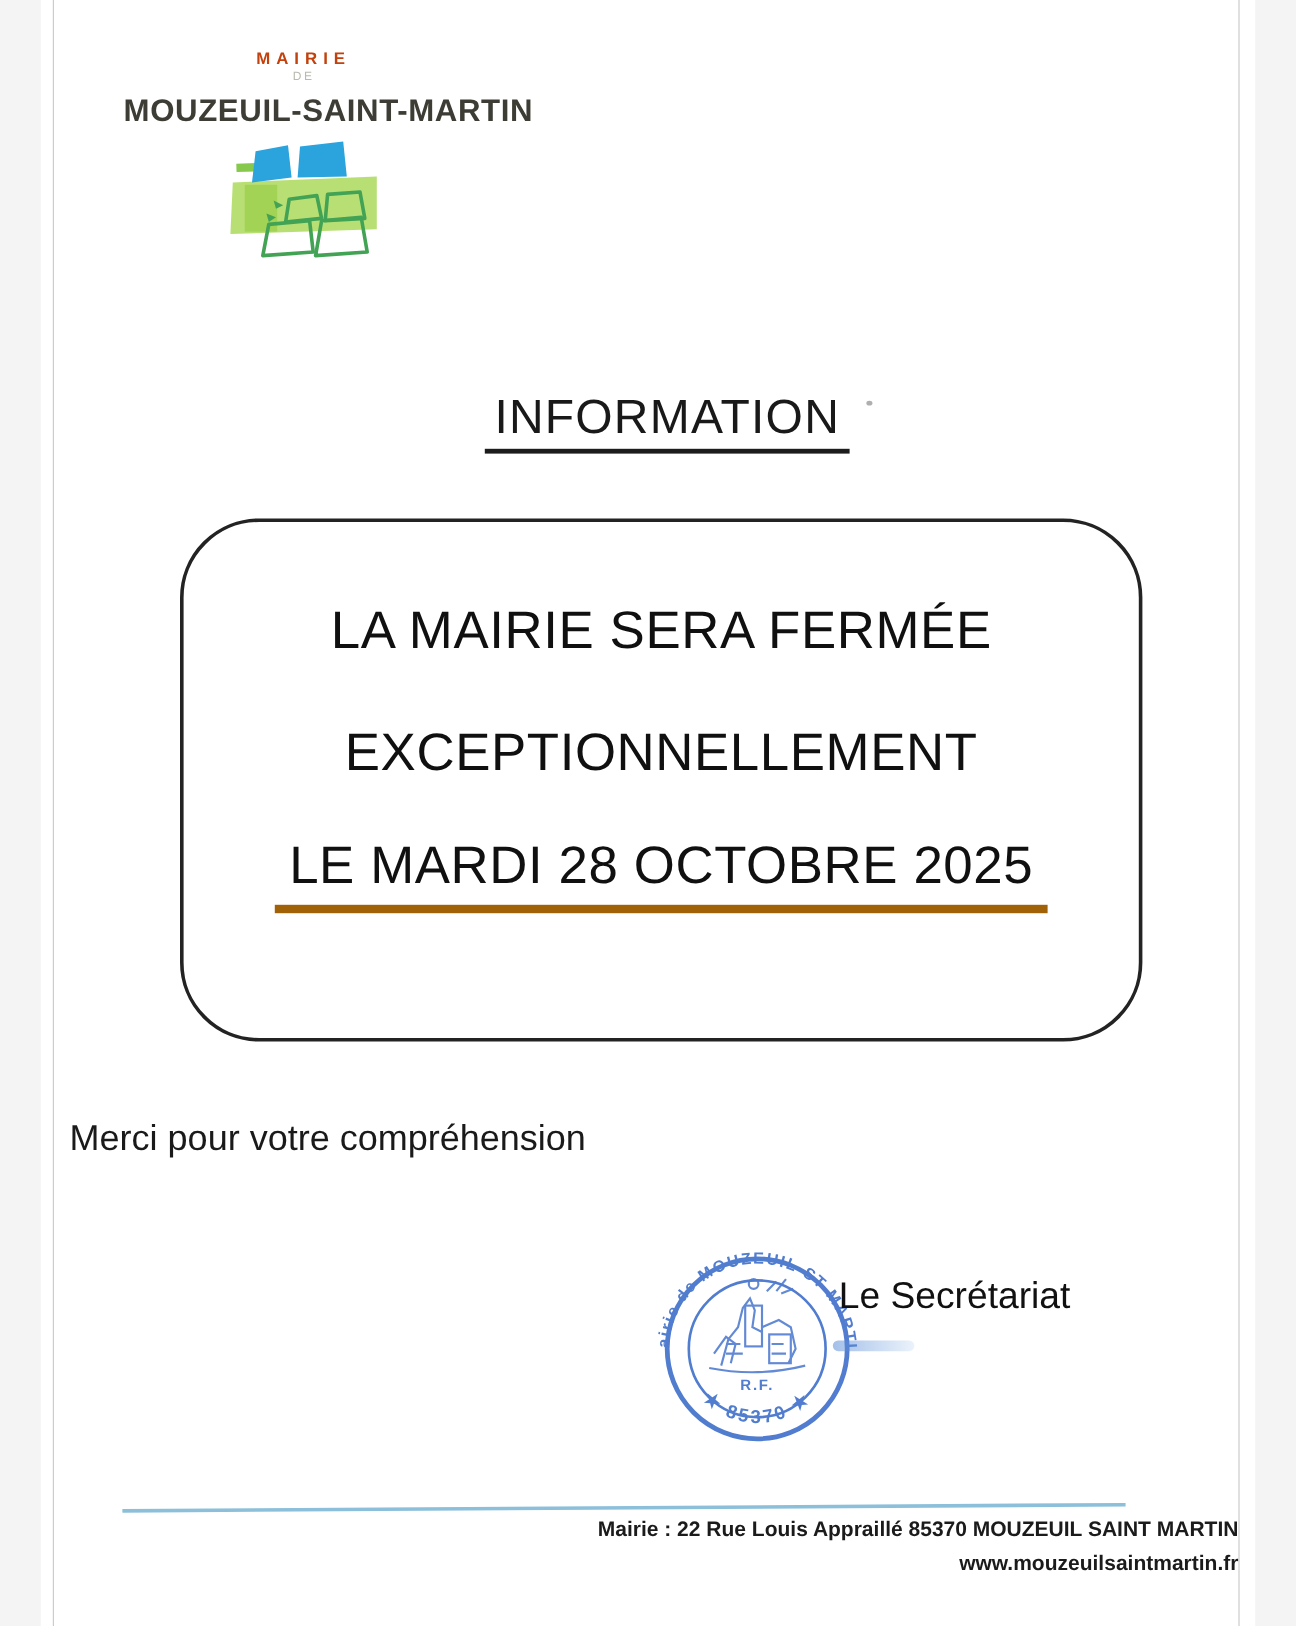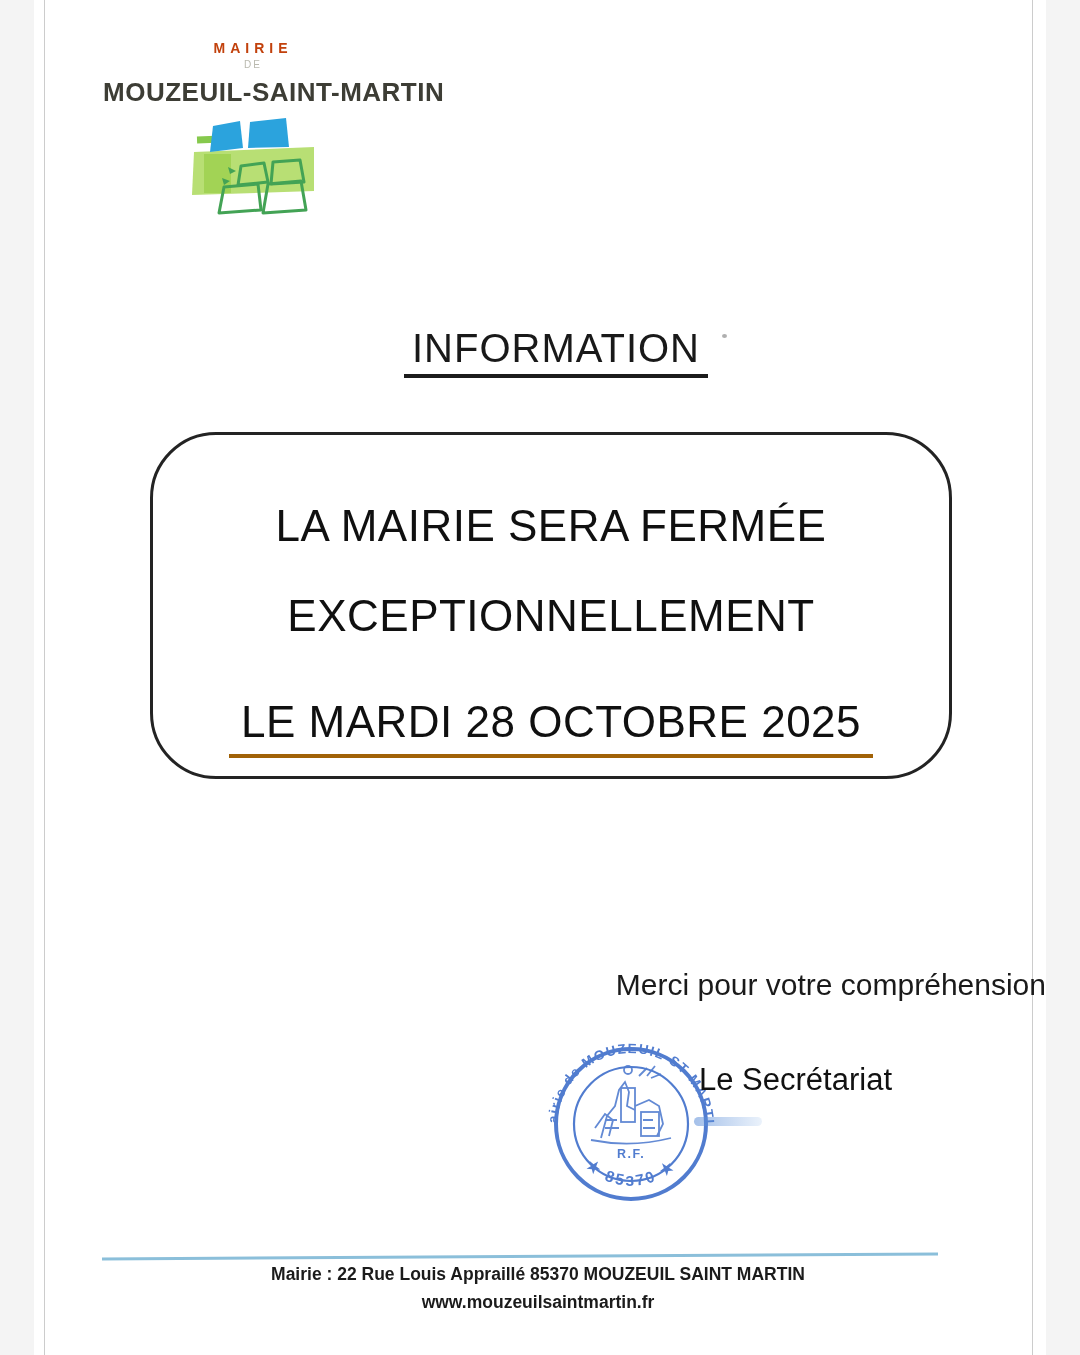--- a/index.html
+++ b/index.html
@@ -31,41 +31,41 @@
   .page-title {
     display: inline-block;
     transform: translateX(18px);
     font-size: 40px; font-weight: 400; letter-spacing: 1px; color: #191919;
     border-bottom: 4px solid #1c1c1c; padding: 0 8px 3px 8px;
   }
   .title-dot { position: absolute; left: 722px; top: 334px; width: 5px; height: 4px; background: #9b9b9b; border-radius: 50%; opacity: 0.8; }
 
   
   .notice-box {
-    position: absolute; left: 150px; top: 432px; width: 802px; height: 347px;
+    position: absolute; left: 150px; top: 432px; width: 802px; height: 436px;
     border: 3px solid #232323; border-radius: 66px; background: #ffffff;
   }
   .notice-line { position: absolute; left: 0; width: 100%; text-align: center; font-size: 44px; font-weight: 400; color: #101010; letter-spacing: 0.5px; white-space: nowrap; }
   .notice-line.l1 { top: 66px; }
-  .notice-line.l2 { top: 156px; }
+  .notice-line.l2 { top: 168px; }
   .notice-line.l3 { top: 262px; }
-  .notice-line.l3 .underlined { border-bottom: 4px solid #a16207; padding: 0 12px 8px 12px; margin-top: 44px; }
+  .notice-line.l3 .underlined { border-bottom: 7px solid #a16207; padding: 0 12px 8px 12px; margin-top: 44px; }
 
   
-  .thanks { position: absolute; left: 44px; top: 968px; width: 988px; text-align: right; font-size: 30px; color: #1a1a1a; transform: translateX(14px); }
+  .thanks { position: absolute; left: 44px; top: 932px; width: 988px; text-align: left; font-size: 30px; color: #1a1a1a; transform: translateX(14px); }
 
   
   .stamp { position: absolute; left: 543px; top: 1036px; }
   .stamp-smear { position: absolute; left: 694px; top: 1117px; width: 68px; height: 9px; border-radius: 5px;
     background: linear-gradient(to right, rgba(90,140,215,0.55), rgba(120,170,230,0.15)); }
   .signature { position: absolute; left: 699px; top: 1062px; font-size: 31px; color: #111111; }
 
   
   .footer-rule { position: absolute; left: 102px; top: 1255px; width: 836px; height: 3px; background: #8bbfda; transform: rotate(-0.35deg); }
-  .footer { position: absolute; left: 44px; top: 1261px; width: 988px; text-align: center; font-size: 17.5px; font-weight: 700; color: #1b1b1b; line-height: 27.5px; }
+  .footer { position: absolute; left: 44px; top: 1261px; width: 988px; text-align: right; font-size: 17.5px; font-weight: 700; color: #1b1b1b; line-height: 27.5px; }
   .footer .email-link { color: #2f9ad3; text-decoration: underline; font-weight: 700; }
 </style>
 </head>
 <body>
 
 <div class="margin-strip left"></div>
 <div class="margin-strip right"></div>
 <div class="page-edge left"></div>
 <div class="page-edge right"></div>
 

